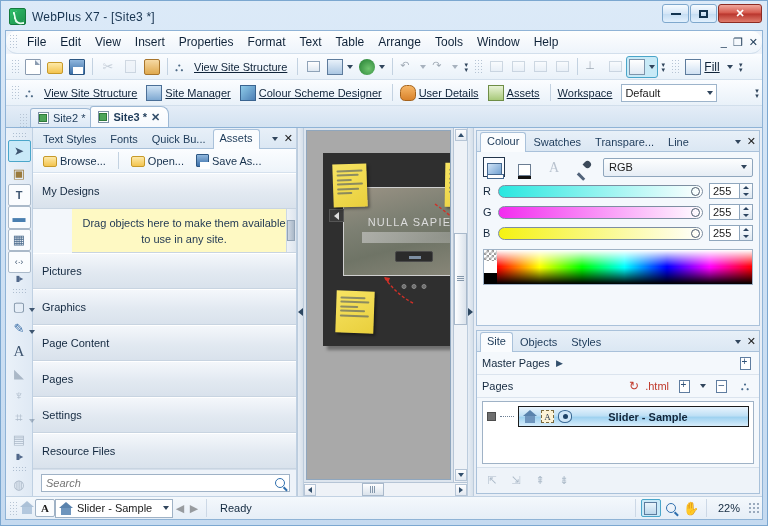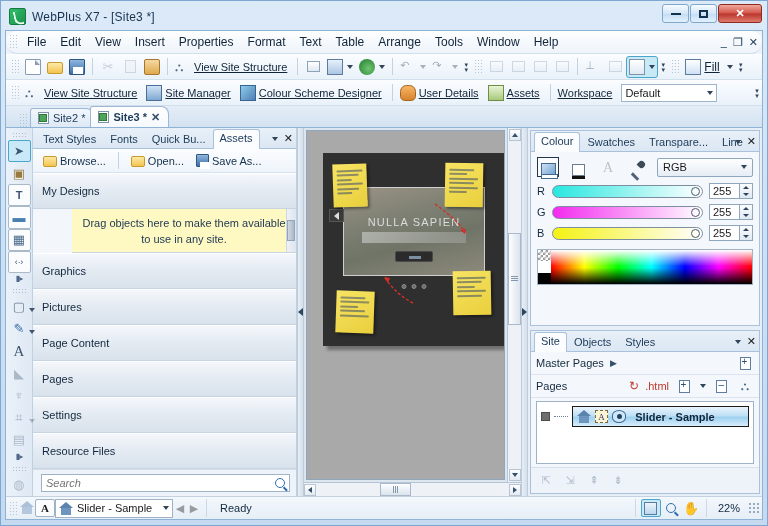--- a/index.html
+++ b/index.html
@@ -282,21 +282,21 @@
     background:repeating-linear-gradient(to right,#8497ab 0 1px,transparent 1px 2px);}
   .collapse-h{
     width:7px; background:linear-gradient(to right,#e6edf5,#d6e0ea);
     border-left:1px solid #bcccdd;border-right:1px solid #bcccdd;
     display:flex;align-items:center;justify-content:center;
   }
   .collapse-h .tri{ width:0;height:0;border-top:4px solid transparent;border-bottom:4px solid transparent; }
   .tri-l{ border-right:5px solid #2d4761; }
   .tri-r{ border-left:5px solid #2d4761; }
   
-  .rightdock{ width:234px; display:flex;flex-direction:column;background:#e8eef6; }
+  .rightdock{ width:288px; display:flex;flex-direction:column;background:#e8eef6; }
   .rpanel{ border:1px solid #a9c1da; margin:2px; background:#f4f8fc;
     display:flex;flex-direction:column; }
   .rpanel.colour{ height:196px; }
   .rpanel.site{ flex:1; }
   .rbody{ flex:1; padding:5px 6px; display:flex;flex-direction:column; }
   .mode-row{ display:flex;align-items:center;gap:8px;margin-bottom:6px; }
   .mode-btn{ width:22px;height:20px;border:1px solid transparent;display:flex;
     align-items:flex-end;justify-content:center; }
   .mode-btn.sel{ border:1px solid #23364c;background:#fafcff; }
   .sw-fill{ width:15px;height:13px;background:linear-gradient(135deg,#cfe3f7,#6f9fd0);
@@ -633,22 +633,22 @@
         <div class="asec">My Designs</div>
         <div class="adrop">
           <div>
             <div>Drag objects here to make them available</div>
             <div>to use in any site.</div>
           </div>
           <div class="adrop-scroll">
             <div class="adrop-thumb"></div>
           </div>
         </div>
+        <div class="asec">Pictures</div>
         <div class="asec">Graphics</div>
-        <div class="asec">Pictures</div>
         <div class="asec">Page Content</div>
         <div class="asec">Pages</div>
         <div class="asec">Settings</div>
         <div class="asec">Resource Files</div>
         <div class="asearch-wrap">
           <div class="asearch">
             <input placeholder="Search" style="">
             <span class="mag"></span>
           </div>
         </div>

